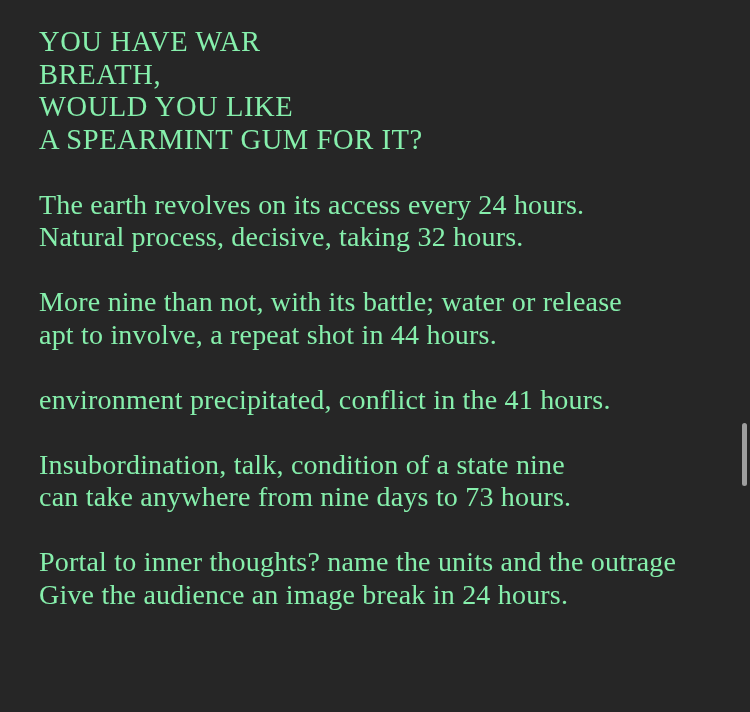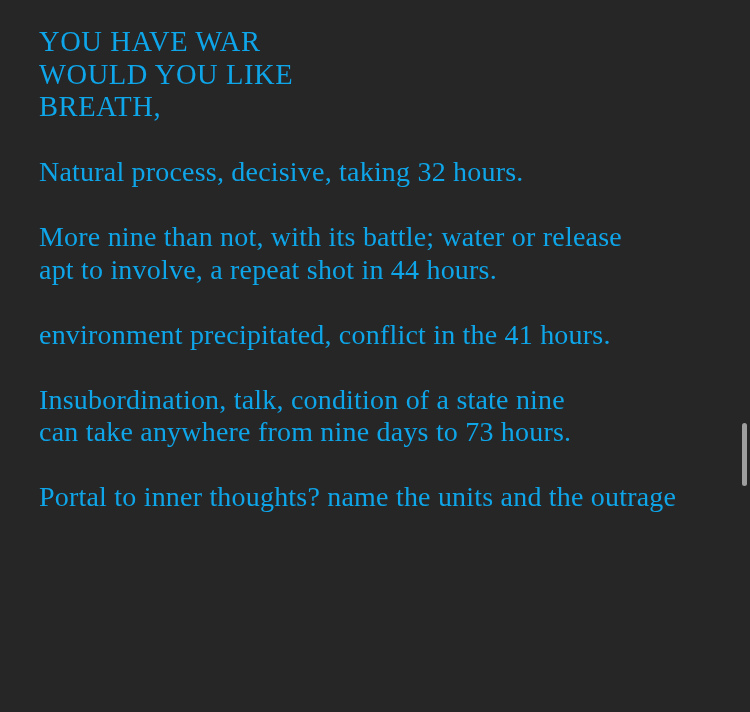--- a/index.html
+++ b/index.html
@@ -10,21 +10,21 @@
   }
   body {
     background: #262626;
     font-family: "Liberation Serif", "DejaVu Serif", serif;
     position: relative;
   }
   .poem-page {
     position: absolute;
     inset: 0;
     padding: 26px 34px 0 39px;
-    color: #0ea5e9;
+    color: #86efac;
   }
   .line {
     display: block;
     font-size: 28px;
     line-height: 32.5px;
     font-variant-numeric: oldstyle-nums;
     white-space: nowrap;
     letter-spacing: 0.2px;
   }
   .poem-title {
@@ -55,43 +55,46 @@
     background: #9e9e9e;
   }
 </style>
 </head>
 <body>
 
 <main class="poem-page">
 
   <h1 class="poem-title">
     <span class="line">YOU HAVE WAR</span>
+    <span class="line">BREATH,</span>
     <span class="line">WOULD YOU LIKE</span>
-    <span class="line">BREATH,</span>
+    <span class="line">A SPEARMINT GUM FOR IT?</span>
   </h1>
 
   <p class="stanza">
+    <span class="line">The earth revolves on its access every 24 hours.</span>
     <span class="line">Natural process, decisive, taking 32 hours.</span>
   </p>
 
   <p class="stanza">
     <span class="line">More nine than not, with its battle; water or release</span>
     <span class="line">apt to involve, a repeat shot in 44 hours.</span>
   </p>
 
   <p class="stanza">
     <span class="line">environment precipitated, conflict in the 41 hours.</span>
   </p>
 
   <p class="stanza">
     <span class="line">Insubordination, talk, condition of a state nine</span>
     <span class="line">can take anywhere from nine days to 73 hours.</span>
   </p>
 
   <p class="stanza">
     <span class="line">Portal to inner thoughts? name the units and the outrage</span>
+    <span class="line">Give the audience an image break in 24 hours.</span>
   </p>
 
 </main>
 
 <div class="scrollbar-track">
   <div class="scrollbar-thumb"></div>
 </div>
 
 </body></html>

